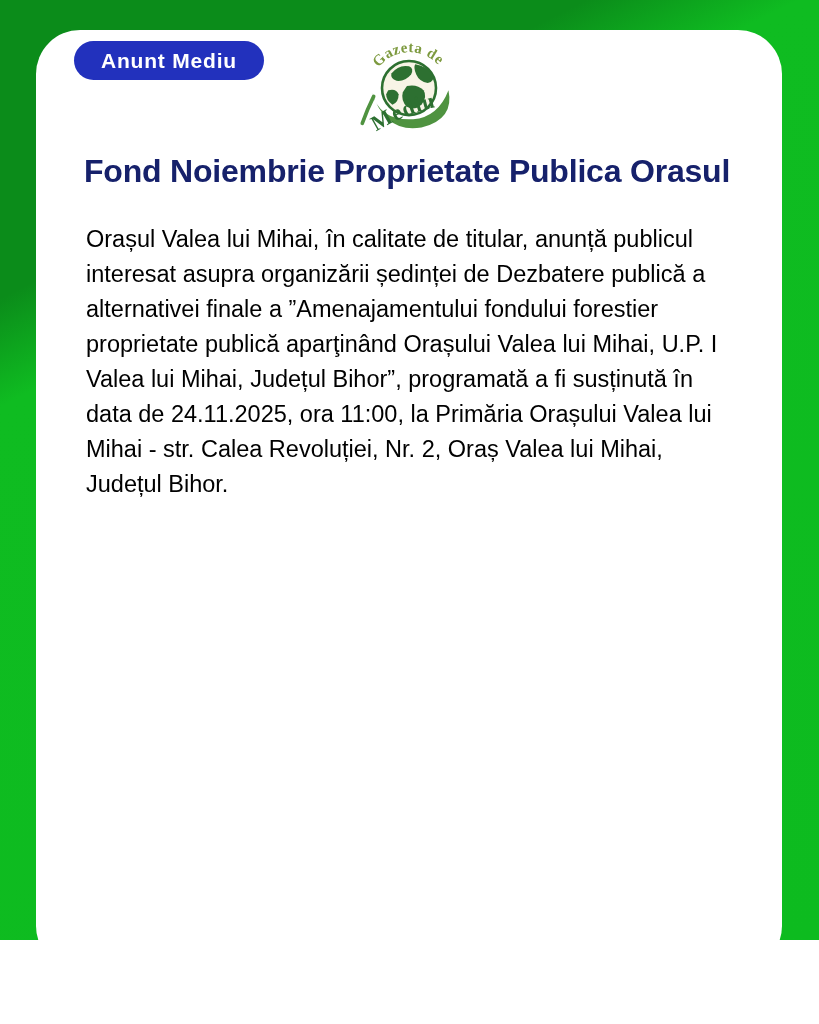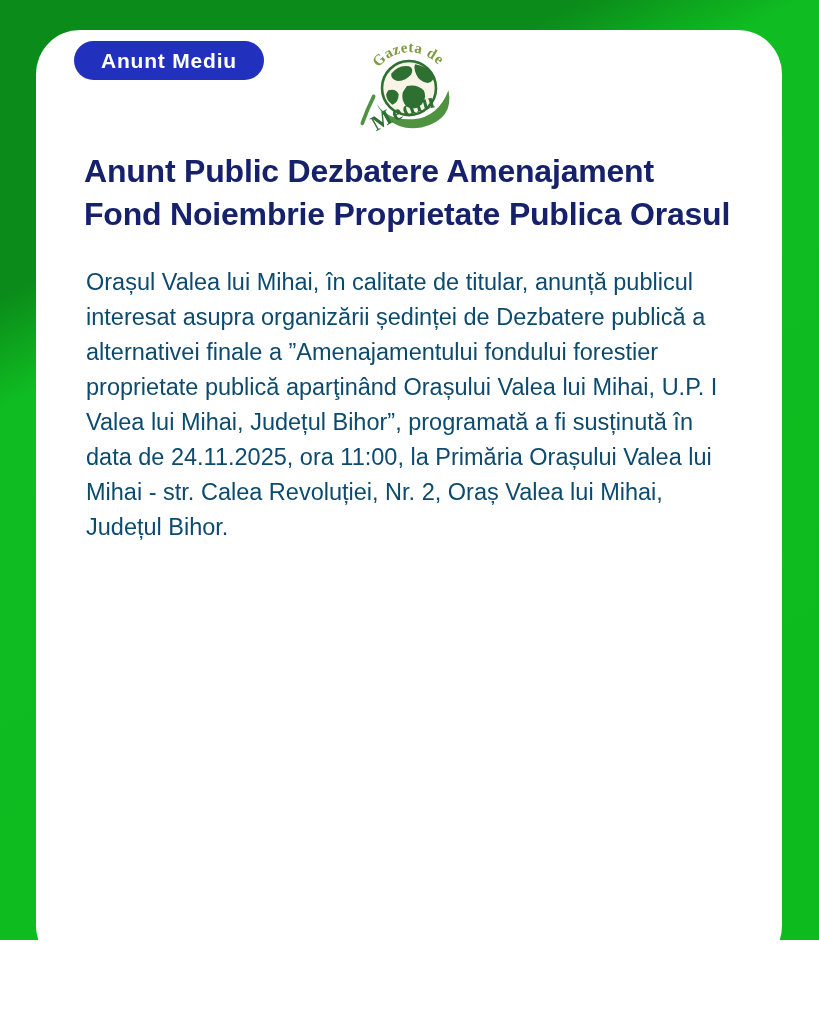--- a/index.html
+++ b/index.html
@@ -58,21 +58,21 @@
     color: #16216b;
     font-size: 32px;
     font-weight: 700;
     line-height: 43px;
     letter-spacing: -0.2px;
   }
   .heading .h-line { display: block; white-space: nowrap; }
 
   .body-text {
     margin: 29px 50px 0 50px;
-    color: #0c4a6e;
+    color: #000000;
     font-size: 23.5px;
     line-height: 35px;
     font-weight: 400;
   }
 </style>
 </head>
 <body>
 
 <div class="page">
   <div class="card">
@@ -106,20 +106,19 @@
             <textPath href="#arcTop" startOffset="50%" text-anchor="middle">Gazeta de</textPath>
           </text>
           <text font-family="Liberation Serif, serif" font-size="21" font-weight="700" fill="#2d7031" letter-spacing="1">
             <textPath href="#arcBottom" startOffset="46%" text-anchor="middle">Mediu</textPath>
           </text>
         </svg>
       </div>
     </div>
 
     <h1 class="heading">
-      <span class="h-line">Anunt Public Dezbatere Amenajament</span>
       <span class="h-line">Fond Noiembrie Proprietate Publica Orasul</span>
     </h1>
 
     <p class="body-text">Orașul Valea lui Mihai, în calitate de titular, anunță publicul interesat asupra organizării ședinței de Dezbatere publică a alternativei finale a ”Amenajamentului fondului forestier proprietate publică aparţinând Orașului Valea lui Mihai, U.P. I Valea lui Mihai, Județul Bihor”, programată a fi susținută în data de 24.11.2025, ora 11:00, la Primăria Orașului Valea lui Mihai - str. Calea Revoluției, Nr. 2, Oraș Valea lui Mihai, Județul Bihor.</p>
 
   </div>
 </div>
 
 </body></html>

